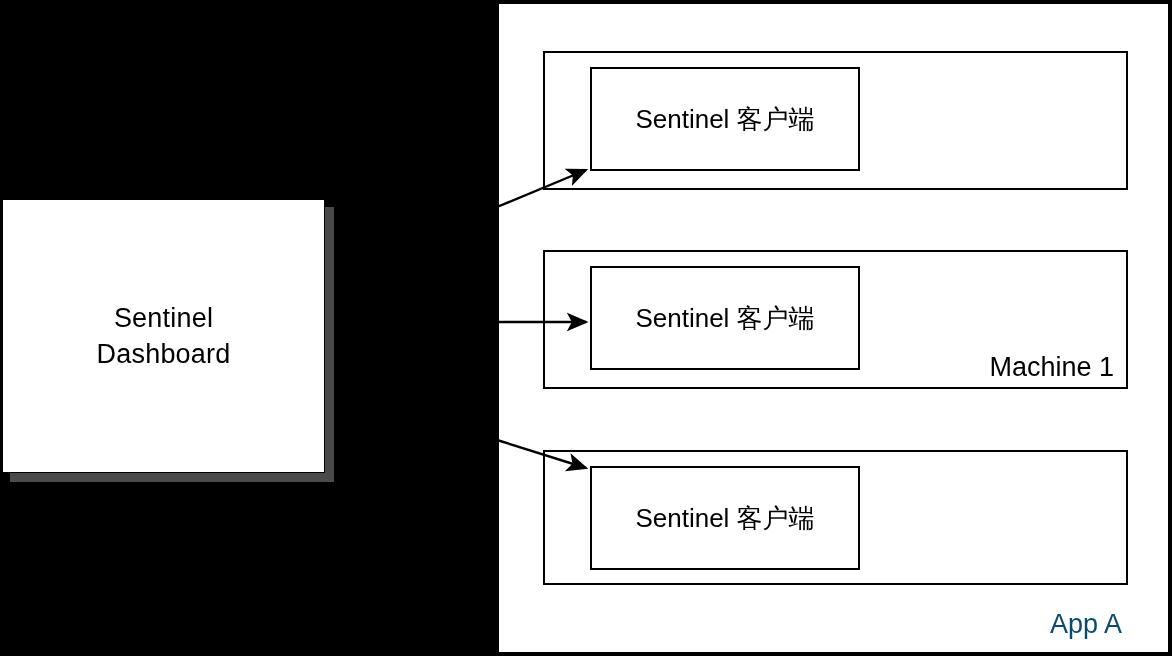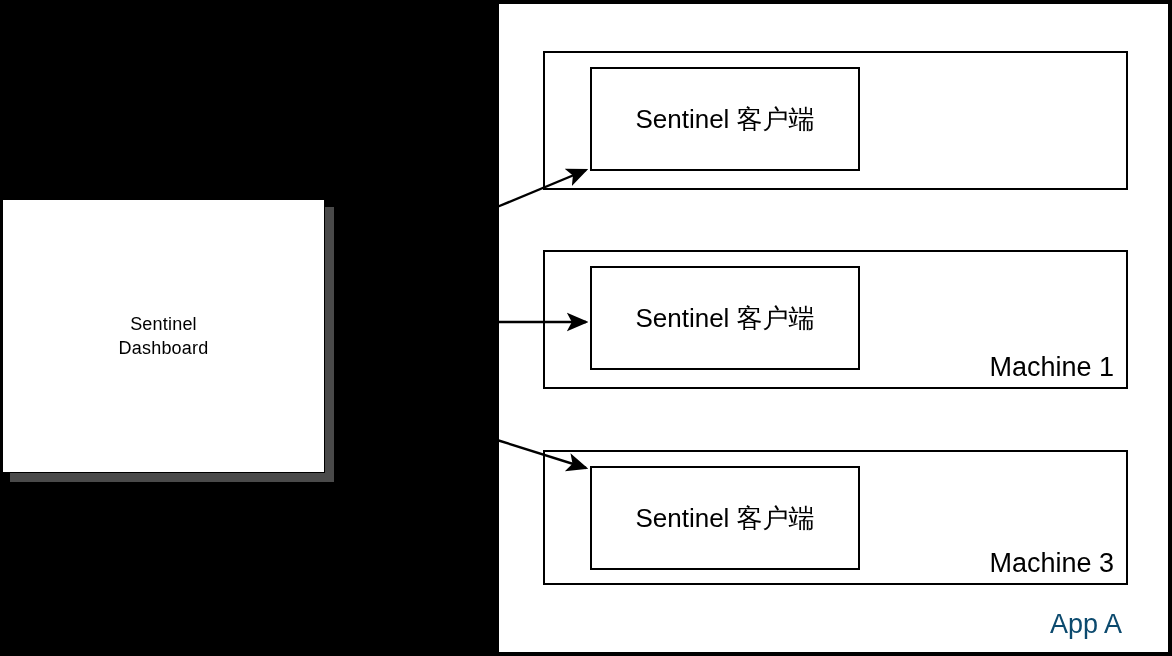--- a/index.html
+++ b/index.html
@@ -44,21 +44,21 @@
     height: 274px;
     background: #ffffff;
     border: 1px solid #000000;
     box-sizing: border-box;
     display: flex;
     align-items: center;
     justify-content: center;
   }
   .dashboard-label {
     color: #000000;
-    font-size: 18px;
+    font-size: 27px;
     line-height: 1.35;
     text-align: center;
     white-space: pre-line;
     letter-spacing: 0.2px;
   }
 
   
   .app-panel {
     position: absolute;
     left: 497px;
@@ -156,21 +156,20 @@
       <div class="client-box">
         <span class="client-label">Sentinel 客户端</span>
       </div>
       <span class="machine-label">Machine 1</span>
     </div>
 
     <div class="machine-box machine-3">
       <div class="client-box">
         <span class="client-label">Sentinel 客户端</span>
       </div>
-      <span class="machine-label">Machine 3</span>
     </div>
 
     <span class="app-label">App A</span>
   </div>
 
   <svg class="arrow-layer" viewBox="0 0 1172 656">
     <defs>
       <marker id="ah" markerWidth="9" markerHeight="9" refX="8" refY="4.5" orient="auto" markerUnits="strokeWidth">
         <path d="M0,0.6 L9,4.5 L0,8.4 L2.1,4.5 Z" fill="#000000"></path>
       </marker>

